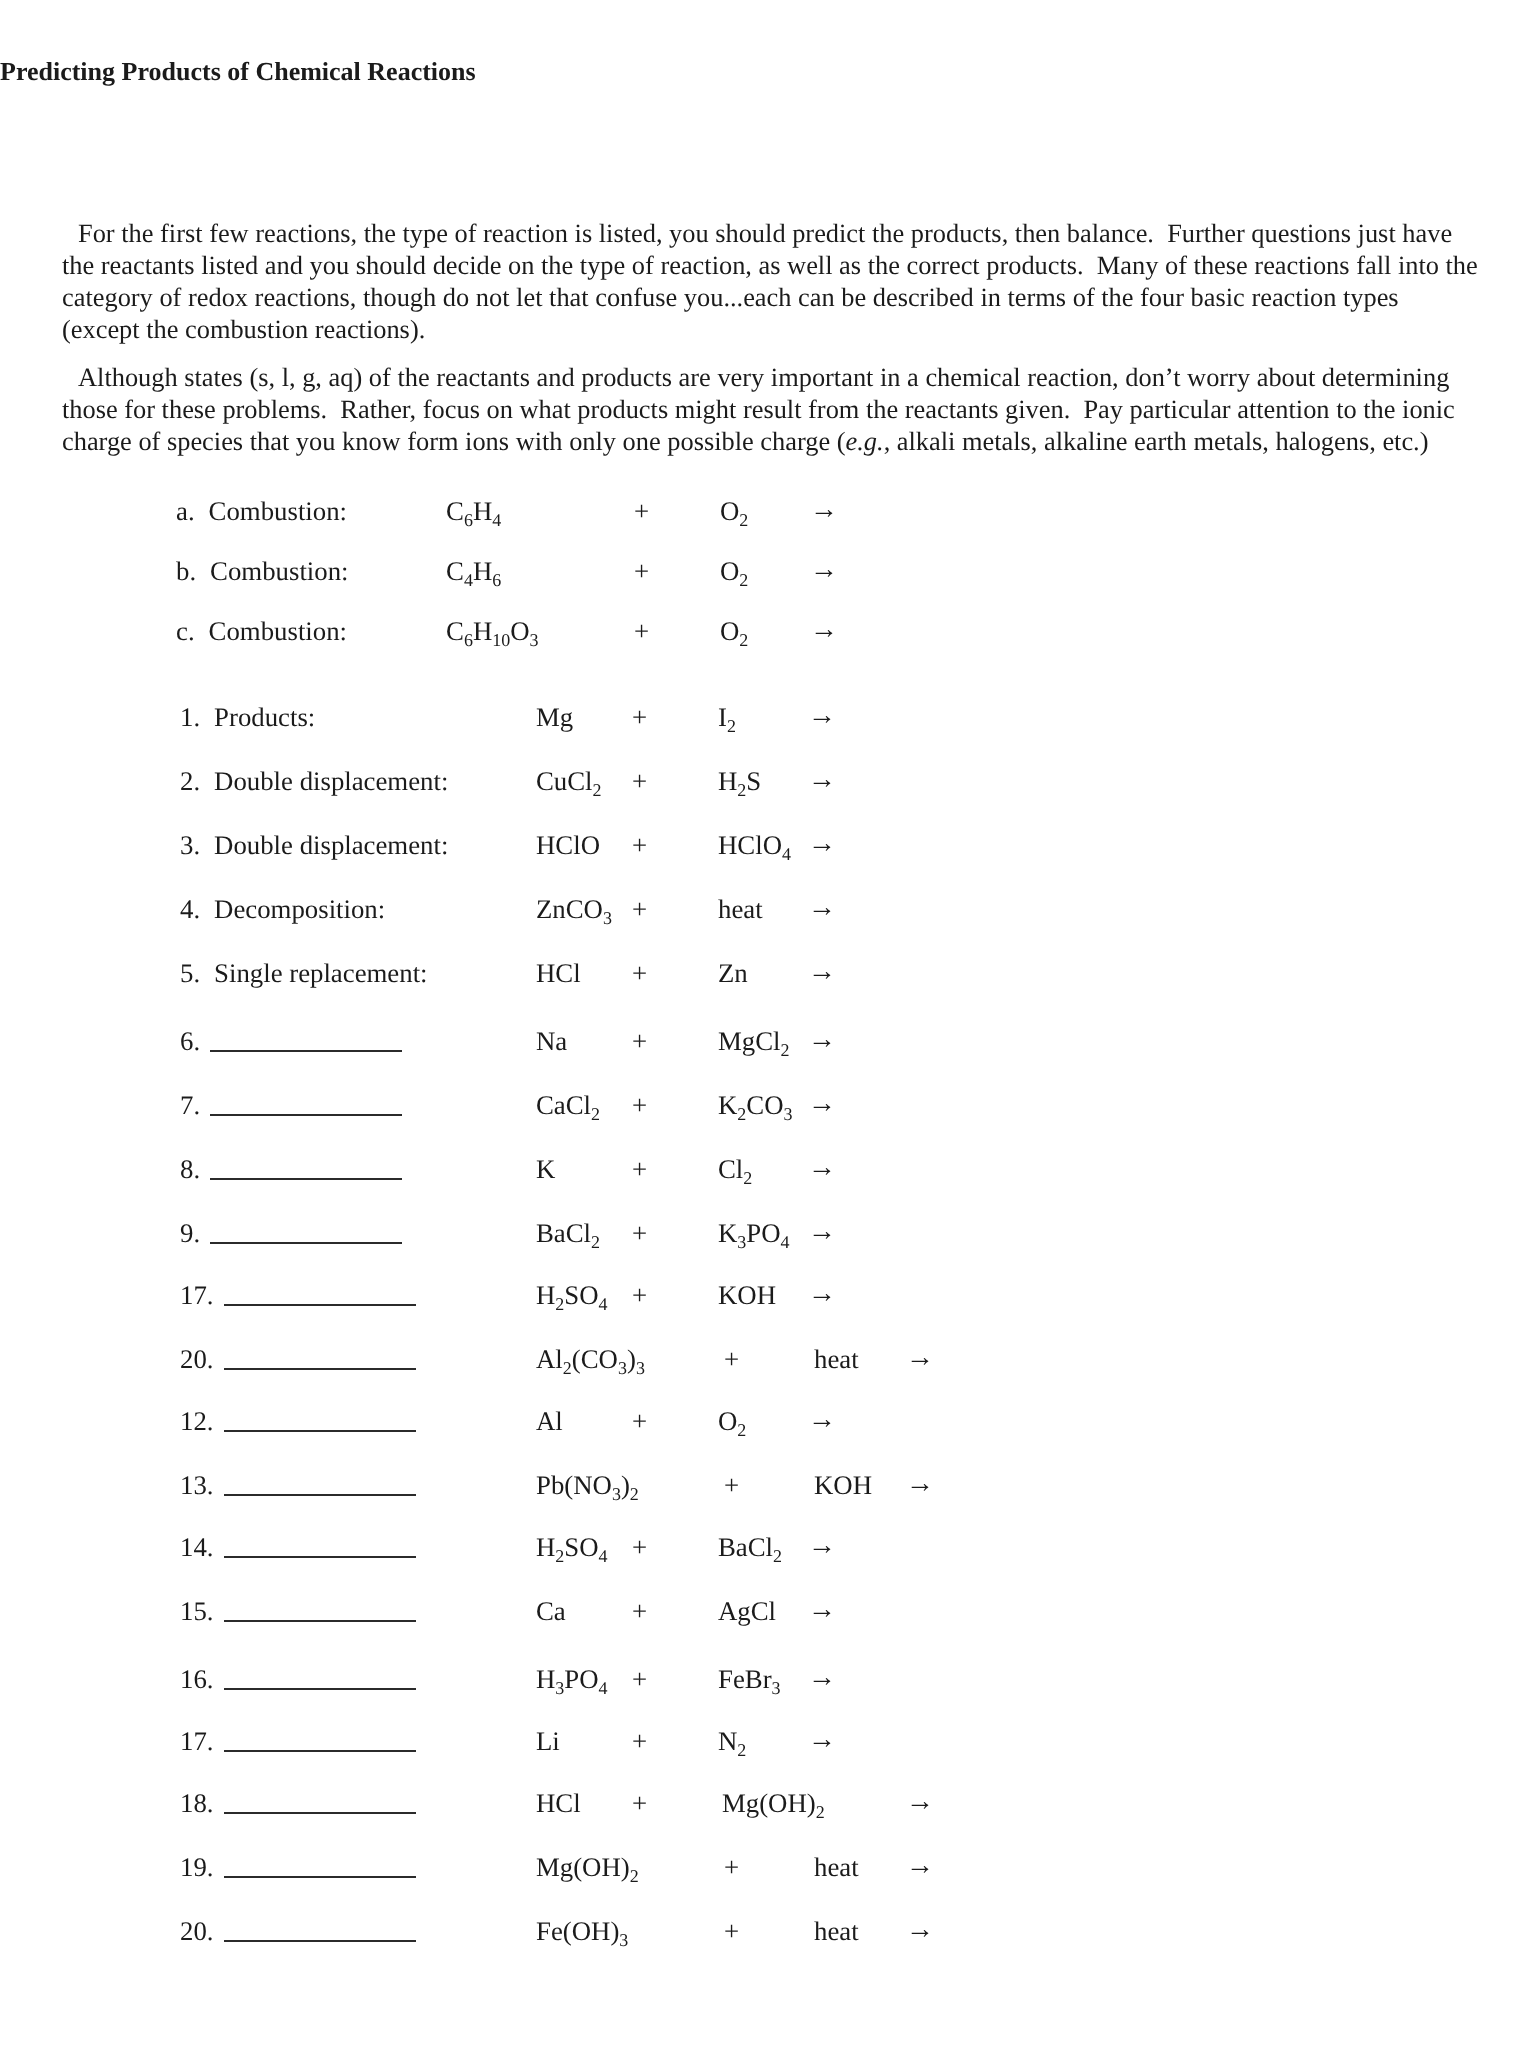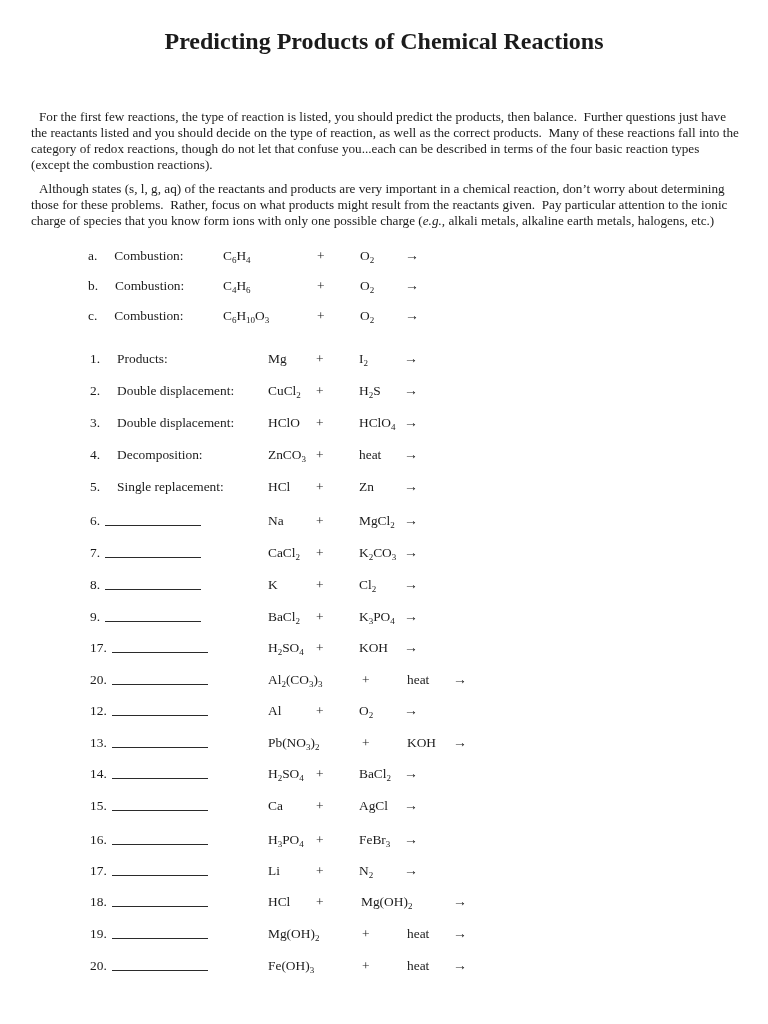--- a/index.html
+++ b/index.html
@@ -7,38 +7,38 @@
     position:relative;
     width:768px;height:1024px;
     margin:0 auto;
     background:#ffffff;
     color:#1b1b1b;
     font-family:"Liberation Serif","DejaVu Serif",serif;
     overflow:hidden;
   }
   .doc-title{
     position:absolute;top:28px;left:0;width:768px;
-    text-align:center;font-weight:bold;font-size:24px;
+    text-align:left;font-weight:bold;font-size:13px;
     white-space:nowrap;
   }
   .para{
     position:absolute;left:31px;width:708px;
     font-size:13.2px;line-height:16px;
     text-indent:8px;
     white-space:pre-wrap;
   }
   #p1{top:61px}
   #p2{top:109px}
   #p3{top:181px}
   .it{font-style:italic}
   
   .rx{position:absolute;left:0;width:768px;height:18px;font-size:13.4px}
   .rx > .cell{position:absolute;top:0;white-space:nowrap}
   sub{font-size:9px;vertical-align:-3px;line-height:0}
-  .typ{margin-left:17px}
+  .typ{margin-left:7px}
   .blank{
     display:inline-block;width:96px;height:4px;
     border-bottom:1.3px solid #2b2b2b;
     margin-left:5px;vertical-align:-1px;
   }
   .ar{font-size:14px}
   
   .L .c1{left:88px}  .L .f1{left:223px} .L .op{left:317px} .L .f2{left:360px} .L .ar{left:405px}
   .N .c1{left:90px}  .N .f1{left:268px} .N .op{left:316px} .N .f2{left:359px} .N .ar{left:404px}
   .S .c1{left:90px}  .S .f1{left:268px} .S .op{left:362px} .S .f2{left:407px} .S .ar{left:453px}

